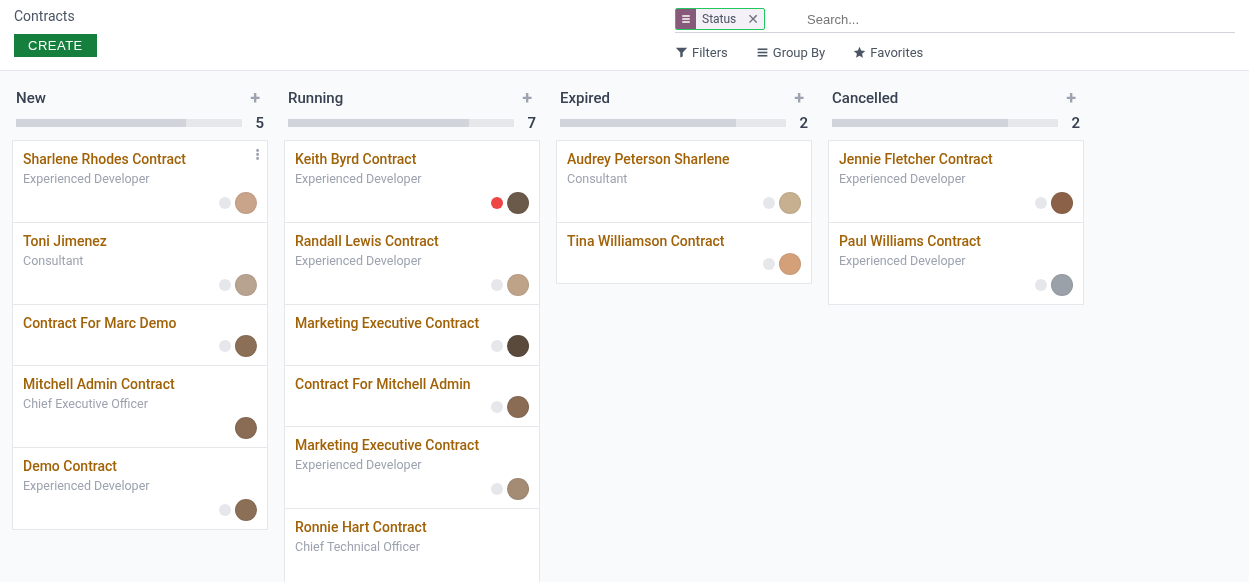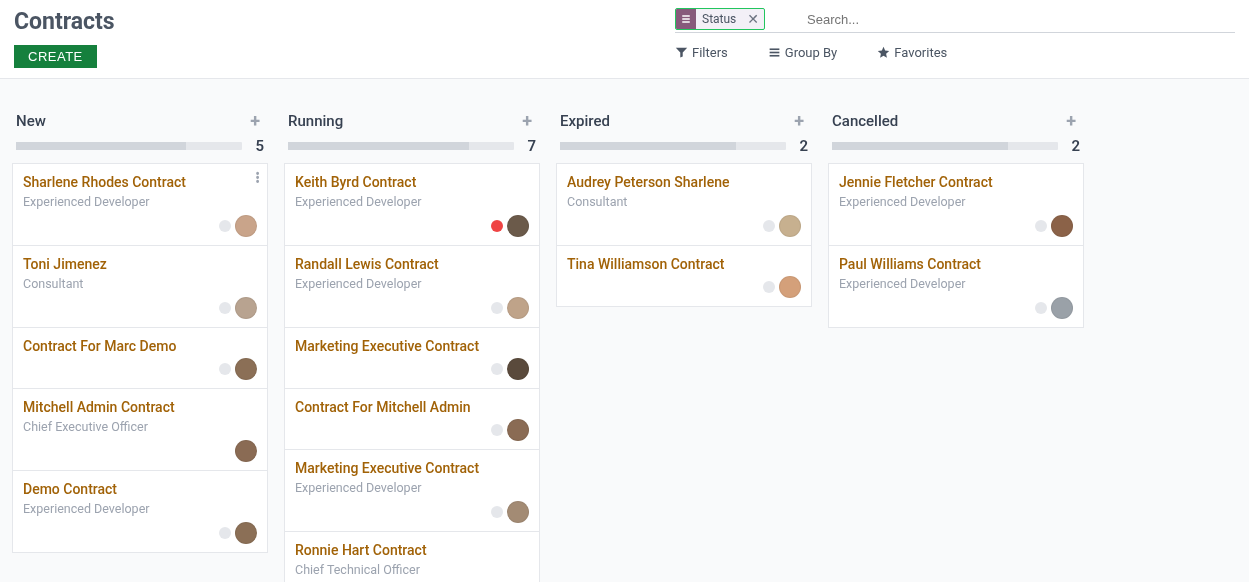--- a/index.html
+++ b/index.html
@@ -12,22 +12,22 @@
     overflow-x: hidden;
   }
   .top {
     display: flex;
     padding: 8px 14px 10px 14px;
     border-bottom: 1px solid #e5e7eb;
     align-items: flex-start;
   }
   .top-left { flex: 1; }
   .page-title {
-    font-size: 23px;
-    font-weight: 700;
+    font-size: 14px;
+    font-weight: 400;
     color: #4b5563;
     margin-bottom: 10px;
   }
   .create-btn {
     background: #15803d;
     color: #fff;
     border: none;
     padding: 4px 14px;
     font-size: 13px;
     font-weight: 500;
@@ -73,39 +73,38 @@
     border: none;
     outline: none;
     font-size: 13px;
     color: #6b7280;
     padding: 3px 4px;
     flex: 1;
     margin-left: 32px;
   }
   .toolbar-row {
     display: flex;
-    gap: 40px;
+    gap: 28px;
     align-items: center;
     color: #4b5563;
     font-size: 13px;
   }
   .toolbar-item { display: inline-flex; align-items: center; gap: 4px; cursor: pointer; }
   .toolbar-item svg { width: 13px; height: 13px; }
 
   .board {
     display: flex;
     gap: 0;
     padding: 10px 4px;
     background: #f9fafb;
     align-items: flex-start;
   }
   .column {
     width: 272px;
     padding: 0 8px;
-    margin-top: 15px;
   }
   .col-head {
     display: flex;
     align-items: center;
     padding: 6px 4px 6px 4px;
     color: #374151;
   }
   .col-title { font-size: 15px; font-weight: 500; flex: 1; }
   .col-add { color: #9ca3af; font-size: 18px; font-weight: bold; cursor: pointer; padding: 0 4px; }
   .col-meta {

